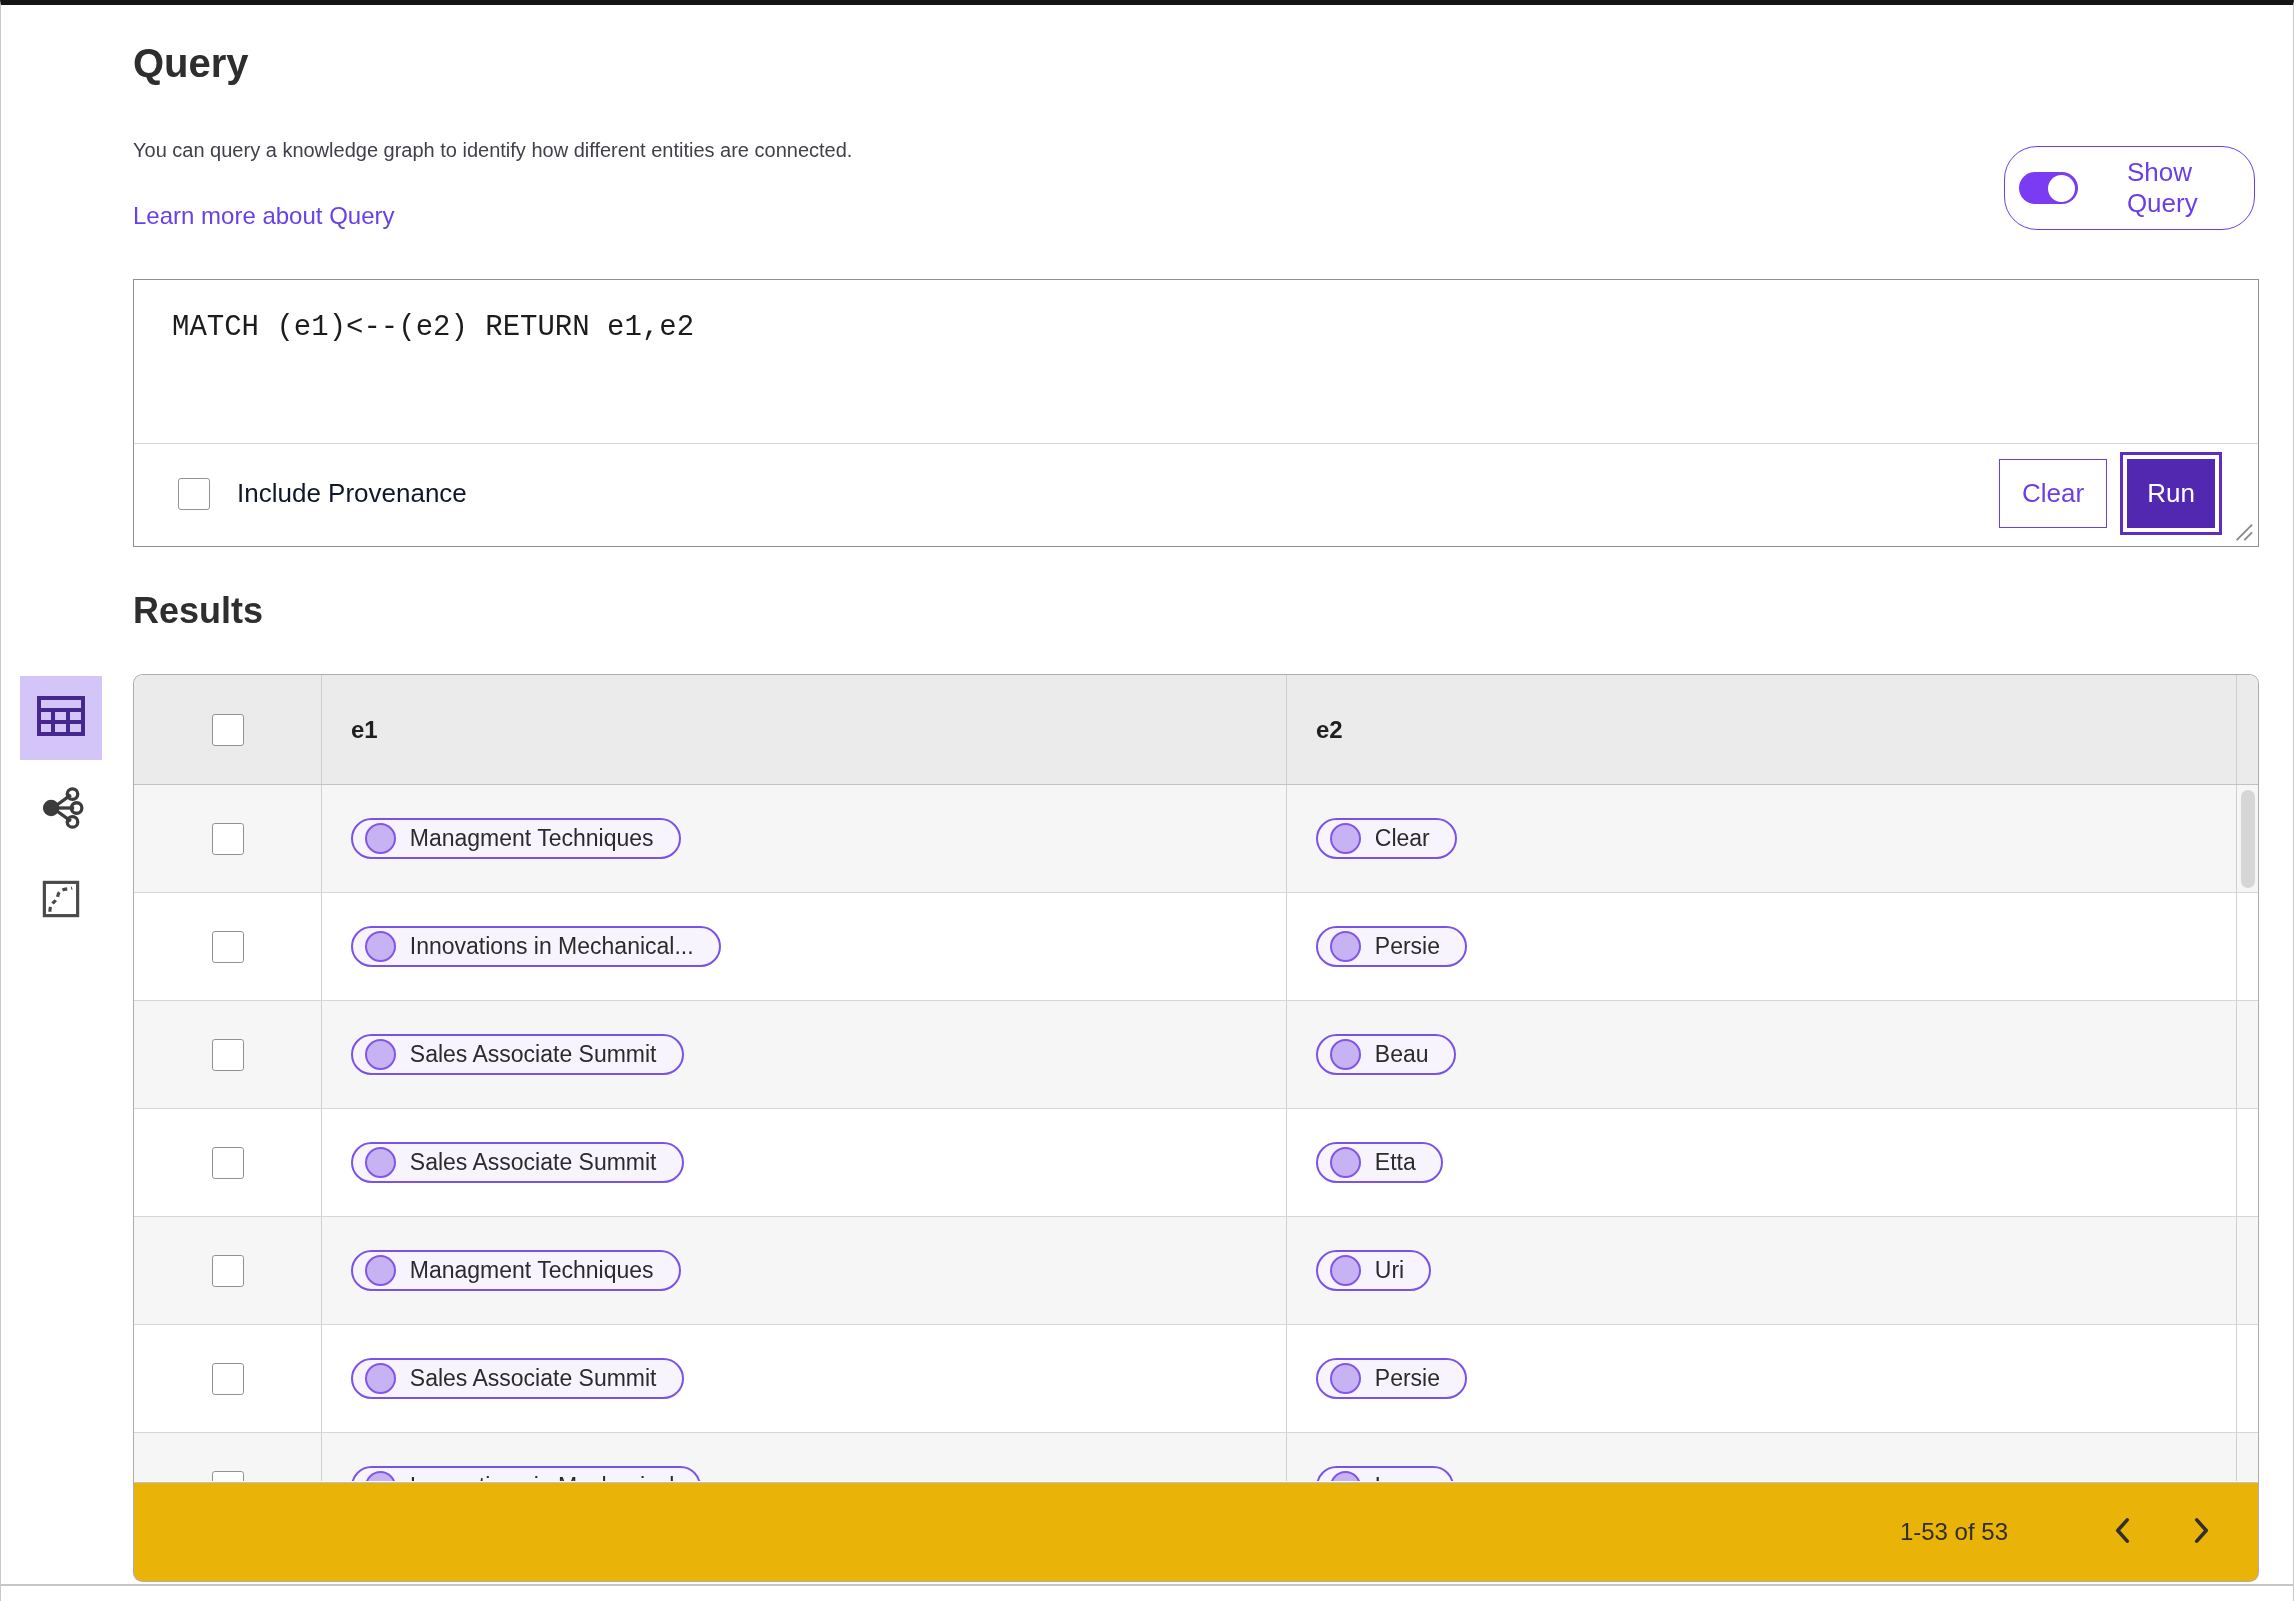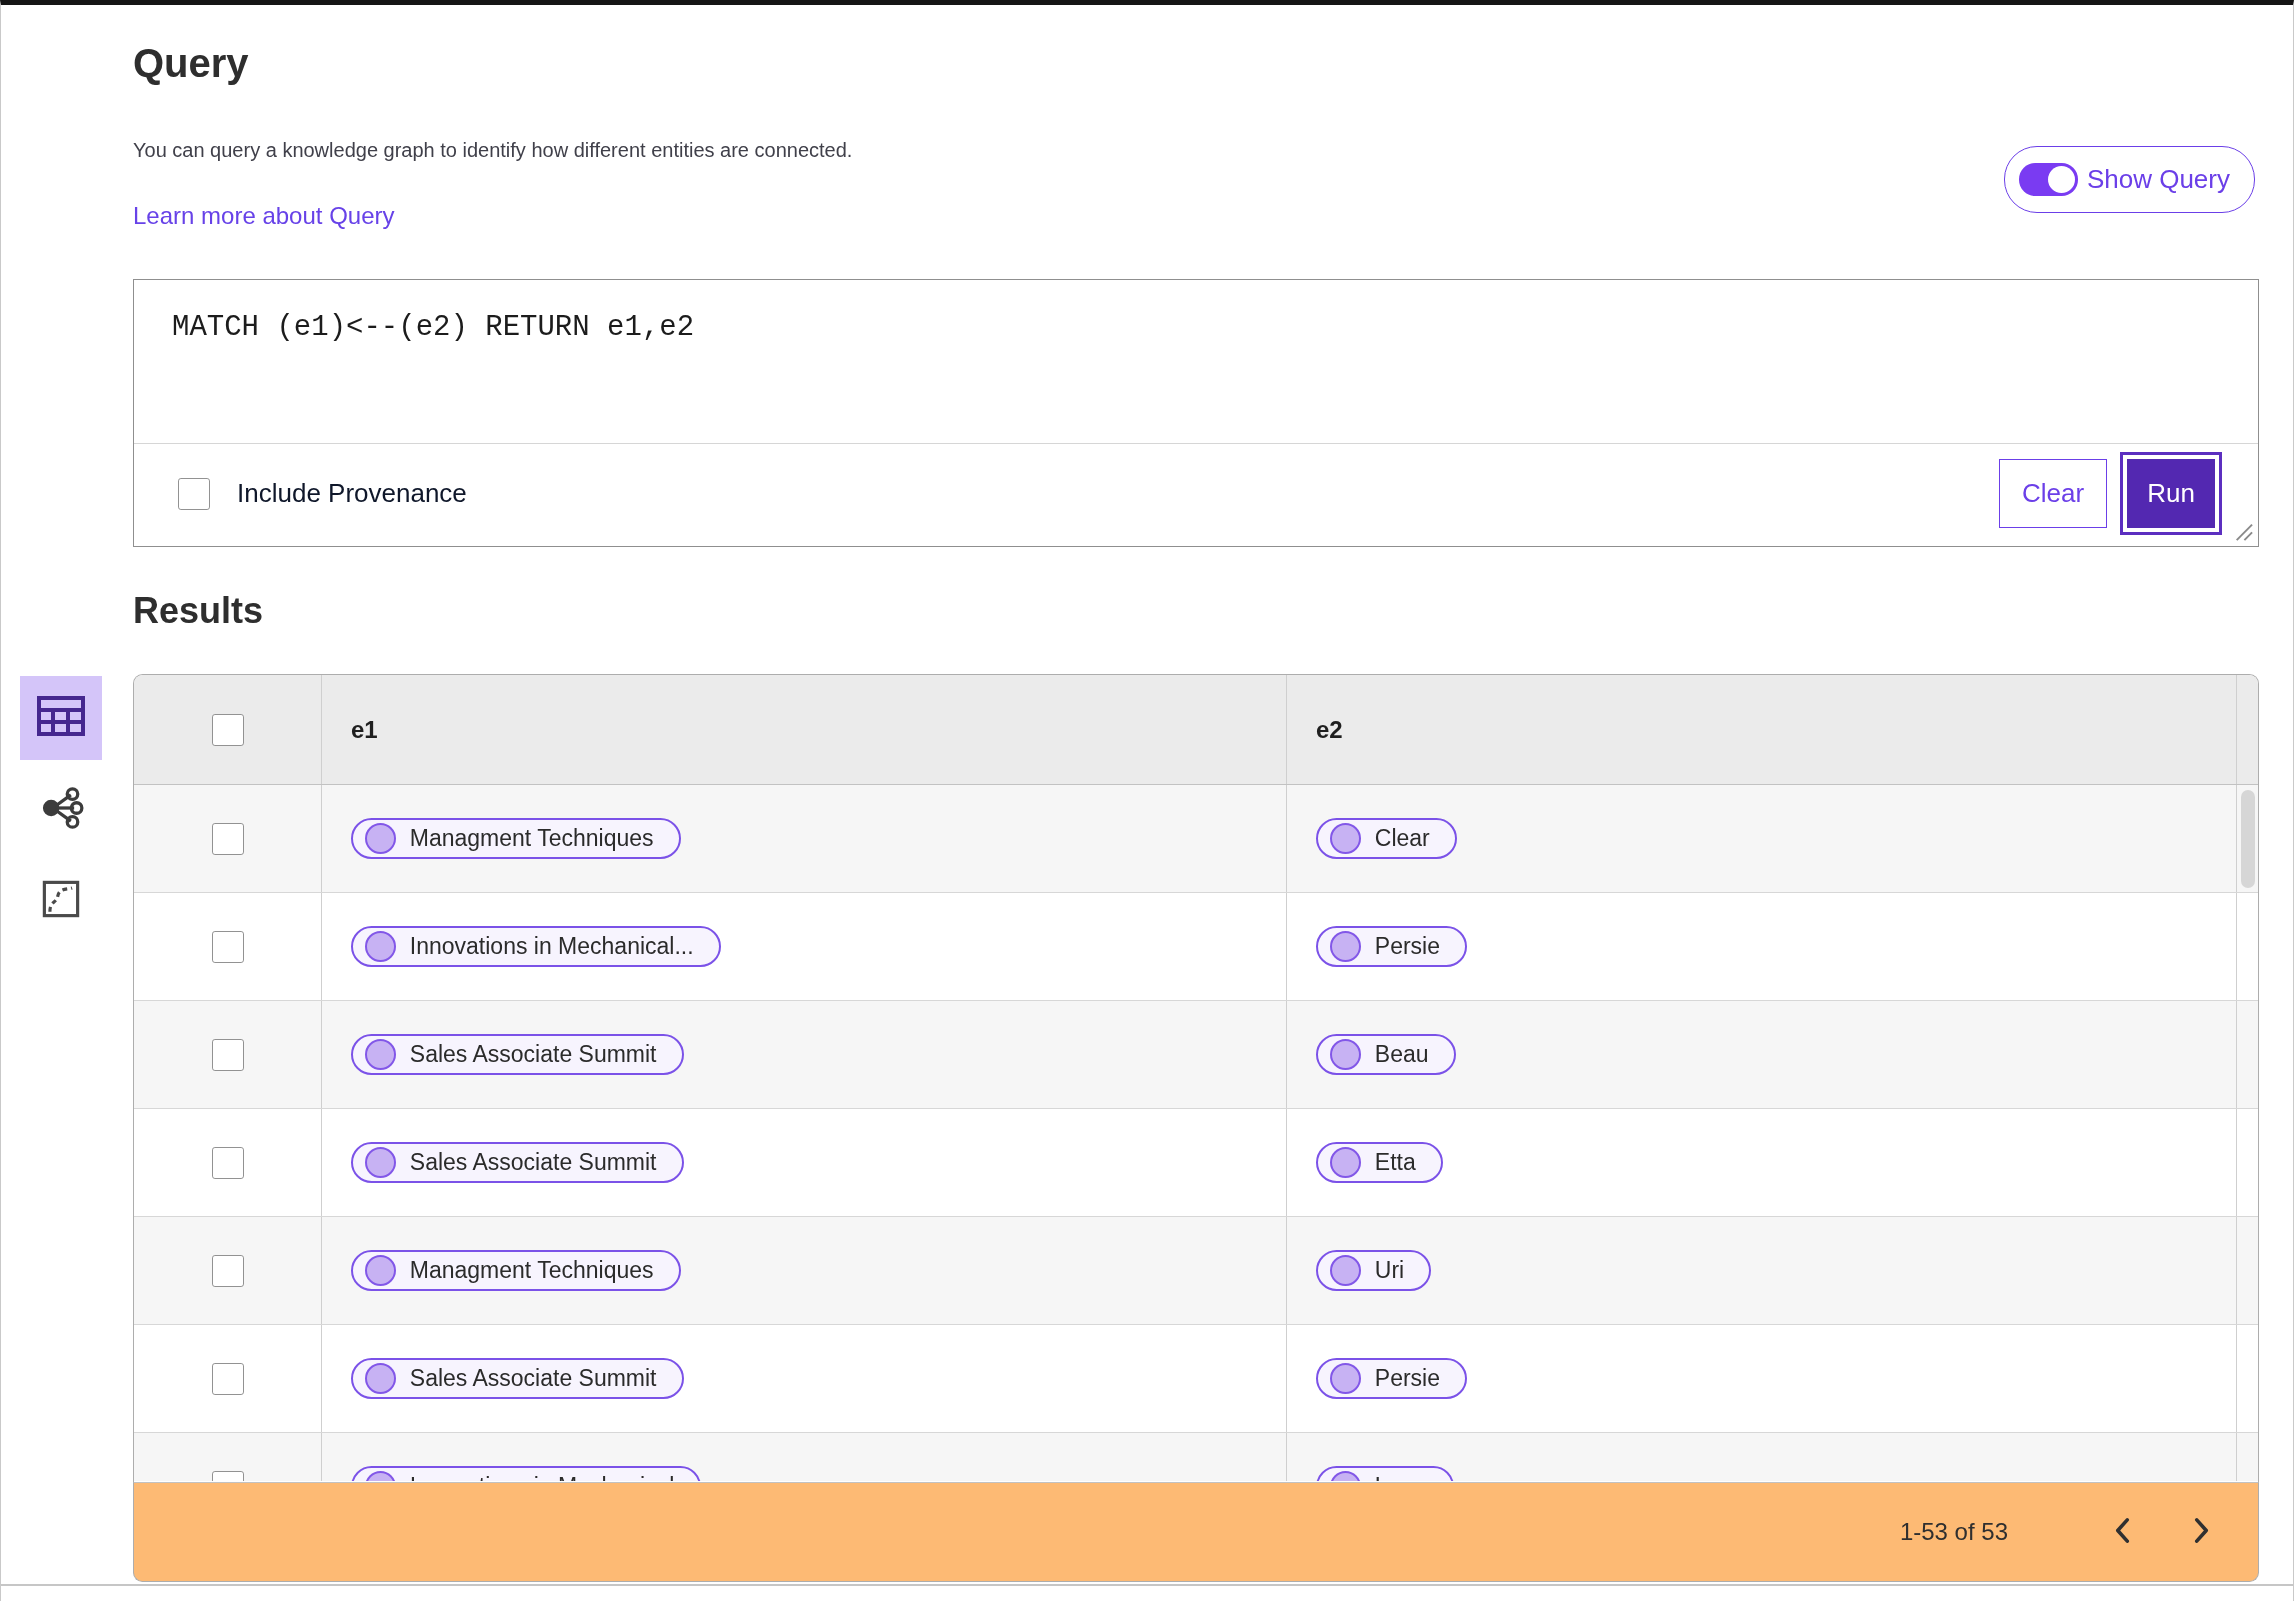--- a/index.html
+++ b/index.html
@@ -6,23 +6,23 @@
   html,body { width:2294px; height:1601px; background:#ffffff; font-family:"Liberation Sans", sans-serif; }
   .frame { position:absolute; left:0; top:0; width:2294px; height:1601px; background:#fff;
            border-top:5.7px solid #151515; border-left:1.9px solid #c9c9c9; border-right:1.9px solid #c9c9c9; overflow:hidden; }
   .bottom-line { position:absolute; left:0; top:1579px; width:2294px; height:1.9px; background:#c6c6c6; }
 
   
   .page-title { position:absolute; left:132px; top:36px; font-size:40px; font-weight:700; color:#2e2e2e; }
   .description { position:absolute; left:132px; top:134px; font-size:20px; color:#40404a; }
   .learn-more { position:absolute; left:132px; top:197px; font-size:24px; color:#6742e8; cursor:pointer; }
 
-  .show-query-pill { position:absolute; left:2003px; top:141px; width:251px; height:67px;
+  .show-query-pill { position:absolute; left:2003px; top:141px; width:251px; height:84px;
         border:1.9px solid #6b3fe8; border-radius:33px; background:#fff;
-        display:flex; align-items:center; padding-left:14.3px; cursor:pointer; }
+        display:flex; align-items:center; padding-left:14.3px; cursor:pointer;gap:40px; }
   .toggle-track { width:59px; height:32.5px; border-radius:16.3px; background:#7a3bf2; position:relative; flex:0 0 auto; }
   .toggle-knob { position:absolute; right:2.9px; top:2.9px; width:27px; height:27px; border-radius:50%; background:#fff; }
   .show-query-label { margin-left:8.6px; font-size:26px; color:#6b3fe8; }
 
   .query-panel { position:absolute; left:132px; top:274px; width:2126px; height:268px;
         border:1.9px solid #8f8f8f; background:#fff; }
   .query-editor { position:relative; width:100%; height:164px; border-bottom:1.9px solid #d6d6d6;
         padding:31px 38px; font-family:"Liberation Mono","DejaVu Sans Mono",monospace;
         font-size:29px; color:#1c1c1c; white-space:pre; }
   .resize-handle { position:absolute; right:3.8px; bottom:3.8px; width:25px; height:25px; cursor:nwse-resize; }
@@ -56,21 +56,21 @@
   .cell.lane { border-left:1px solid #cfcfcf; }
   .col-label { font-size:24px; font-weight:700; color:#1f1f1f; }
 
   .pill { display:inline-flex; align-items:center; height:41px; border:2.9px solid #7b52e8; border-radius:27px;
         background:#f7f4fe; padding:0 25px 0 11.5px; cursor:pointer; }
   .pill-dot { width:31px; height:31px; border-radius:50%; background:#c7b2f3; border:2.9px solid #8257e8; flex:0 0 auto; }
   .pill-label { margin-left:14.3px; font-size:23px; color:#2b2b2b; white-space:nowrap; }
 
   .scroll-thumb { position:absolute; right:2.9px; top:115px; width:14.3px; height:98px; background:#d6d6d6; border-radius:7.6px; cursor:pointer; }
 
-  .pagination { position:absolute; left:132px; top:1477px; width:2126px; height:100px; background:#fdba74;
+  .pagination { position:absolute; left:132px; top:1477px; width:2126px; height:100px; background:#eab308;
         border:1.9px solid #adadad; border-top:1px solid #c2c2c2; border-radius:0 0 9.6px 9.6px;
         display:flex; align-items:center; justify-content:flex-end; padding-right:34px; }
   .range-label { font-size:24px; color:#2f2f2f; margin-right:59px; }
   .page-btn { width:46px; height:46px; background:transparent; border:none; cursor:pointer;
         display:flex; align-items:center; justify-content:center; margin-left:32.5px; }
 </style>
 </head>
 <body>
 
 <div class="frame">

